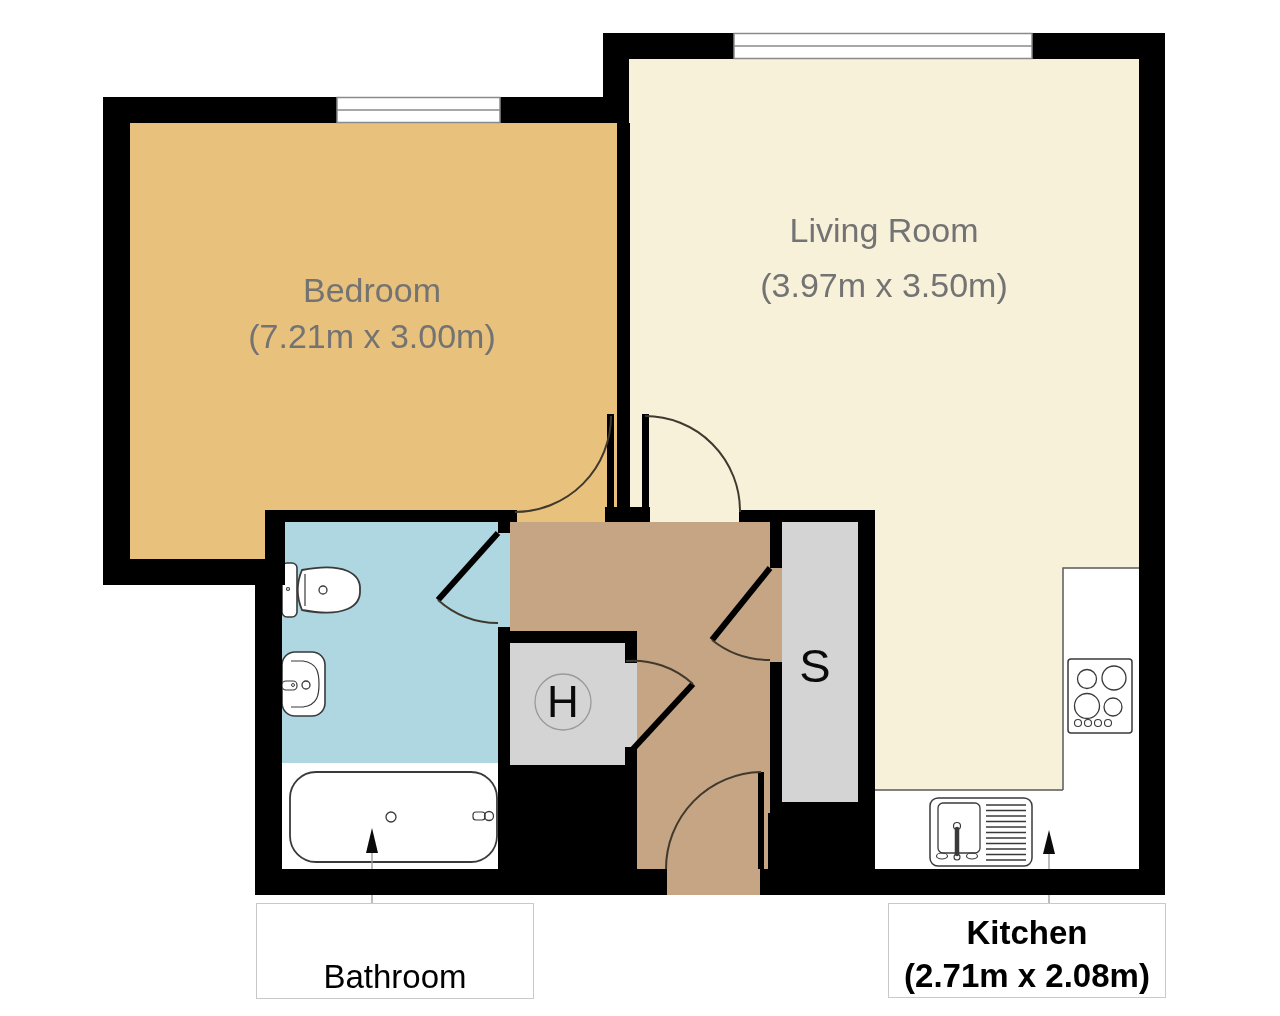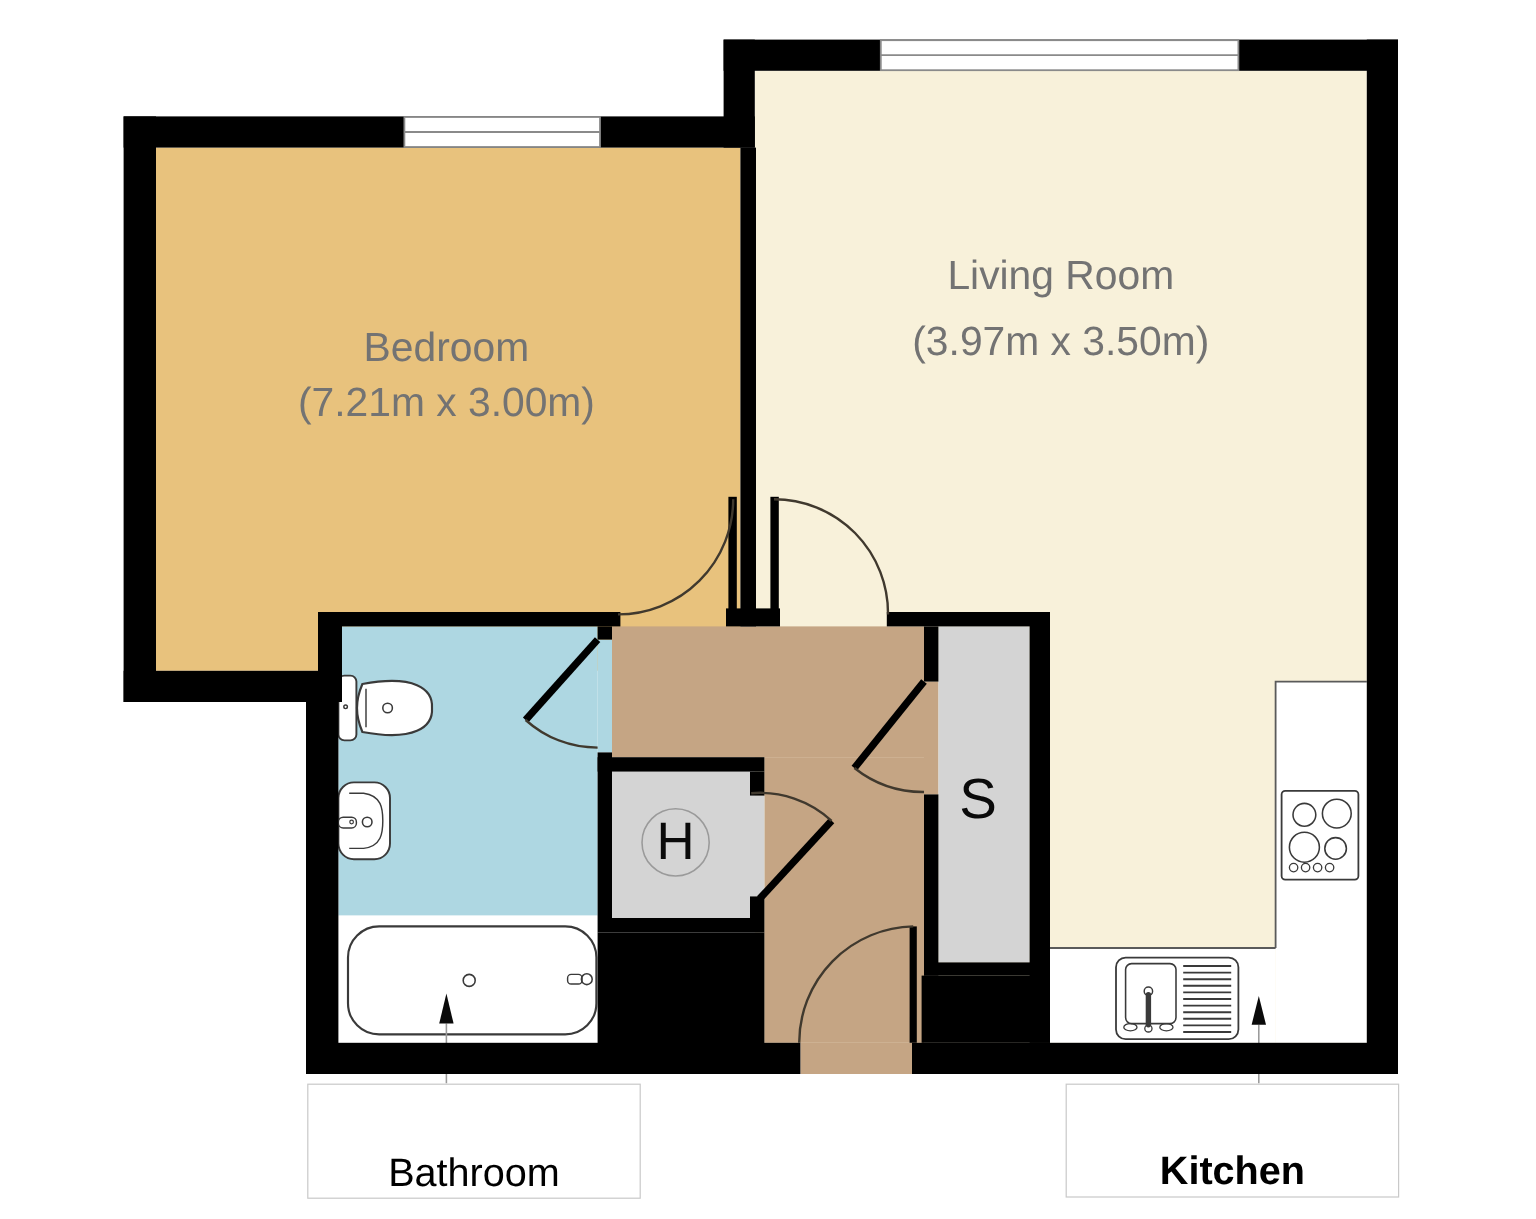--- a/index.html
+++ b/index.html
@@ -180,15 +180,16 @@
   <div class="closet-letter" style="left:765px;top:636px;width:100px;height:58px;font-size:47px;" data-name="s-closet-label">
     <span data-name="s-closet-letter">S</span>
   </div>
 
   <div class="dim-box" style="left:256px;top:903px;width:276px;height:94px;" data-name="bathroom-label">
     <span data-name="bathroom-name">Bathroom</span>
   </div>
 
   <div class="dim-box" style="left:888px;top:903px;width:276px;height:93px;font-weight:bold;" data-name="kitchen-label">
     <span data-name="kitchen-name">Kitchen</span>
+    <span data-name="kitchen-dims">(2.71m x 2.08m)</span>
   </div>
 
 </div>
 
 </body></html>

